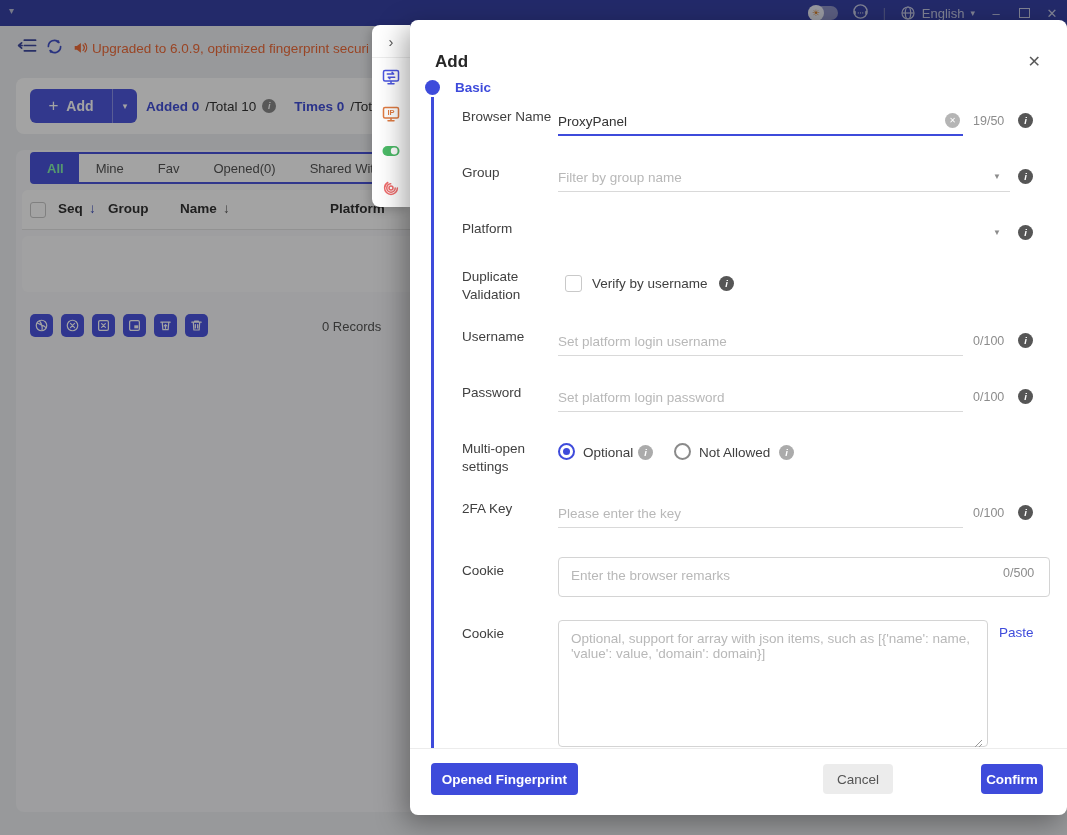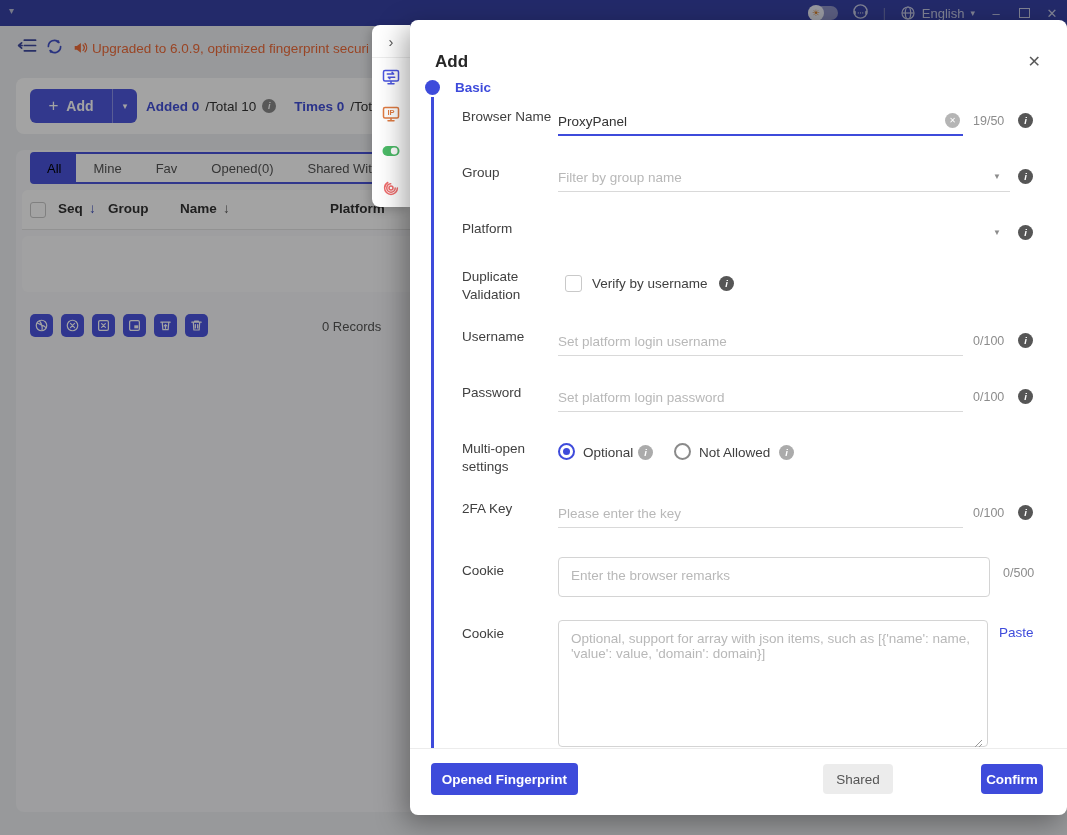--- a/index.html
+++ b/index.html
@@ -30,21 +30,21 @@
   .split-caret{width:25px;background:#4f58dd;border-radius:0 6px 6px 0;border-left:1px solid rgba(255,255,255,.35);
     display:flex;align-items:center;justify-content:center;font-size:9px}
   .stats{position:absolute;left:146px;top:89px;height:34px;display:flex;align-items:center;gap:6px;font-size:13.5px;color:#333}
   .stat-b{color:#4350d8;font-weight:bold}
   .info-sm{width:14px;height:14px;border-radius:50%;background:#8a8a8a;color:#fff;font-size:9px;font-weight:bold;
     text-align:center;line-height:14px;font-style:italic}
 
   .tabstrip{position:absolute;left:30px;top:152px;height:32px;min-width:525px;background:#fff;
     border:2px solid #4a54dc;border-radius:4px;display:flex;align-items:stretch}
   .tab{padding:0 17px;display:flex;align-items:center;font-size:13px;color:#555}
-  .tab.active{background:#4a54dc;color:#000000;font-weight:normal;padding:0 15px}
+  .tab.active{background:#4a54dc;color:#86efac;font-weight:bold;padding:0 15px}
 
   .thead{position:absolute;left:22px;top:190px;width:1023px;height:40px;background:#fff;border-radius:6px 6px 0 0;
     border-bottom:1px solid #e4e4e4;font-size:13.5px;font-weight:bold;color:#333}
   .thead .cb{position:absolute;left:8px;top:12px}
   .cb{width:16px;height:16px;border:1px solid #c9c9c9;border-radius:3px;background:#fff}
   .th{position:absolute;top:11px}
   .sort{font-weight:bold}
   .tbody-empty{position:absolute;left:22px;top:236px;width:1023px;height:56px;background:#fcfcfd;border-radius:6px}
 
   .act-btn{position:absolute;top:314px;width:23px;height:23px;border-radius:5px;background:#4b55e0;
@@ -337,34 +337,34 @@
 
     <div class="mrow" style="top:476px;height:38px">
       <span class="flabel">2FA Key</span>
       <input class="uinput" placeholder="Please enter the key" style="">
       <span class="cnt">0/100</span>
       <span class="inf">i</span>
     </div>
 
     <div class="mrow" style="top:530px;height:50px">
       <span class="flabel" style="top:12px">Cookie</span>
-      <textarea class="ta" style="top: 7px; width: 432px; height: 40px;" placeholder="Enter the browser remarks"></textarea>
+      <textarea class="ta" style="top: 7px; width: 492px; height: 40px;" placeholder="Enter the browser remarks"></textarea>
       <span class="cnt" style="left:541px;top:16px">0/500</span>
     </div>
 
     <div class="mrow" style="top:593px;height:155px">
       <span class="flabel" style="top:12px">Cookie</span>
       <textarea class="ta" style="top: 7px; width: 430px; height: 127px;" placeholder="Optional, support for array with json items, such as [{'name': name, 'value': value, 'domain': domain}]"></textarea>
       <span class="paste">Paste</span>
       <span style="position:absolute;left:512px;top:121px">
         <svg width="9" height="9" viewBox="0 0 9 9" style="stroke:#9a9a9a;stroke-width:1">
             <path d="M8 1L1 8M8 5L5 8"></path>
           </svg>
       </span>
     </div>
 
     <div class="m-footer">
       <button class="btn btn-primary btn-rand">Opened Fingerprint</button>
-      <button class="btn btn-cancel">Shared</button>
+      <button class="btn btn-cancel">Cancel</button>
       <button class="btn btn-primary btn-confirm">Confirm</button>
     </div>
   </div>
 </div>
 
 </body></html>

